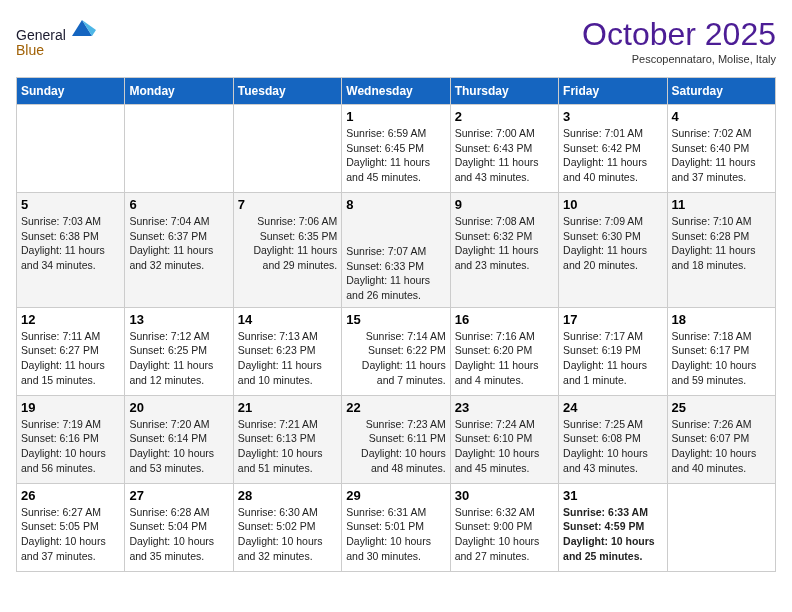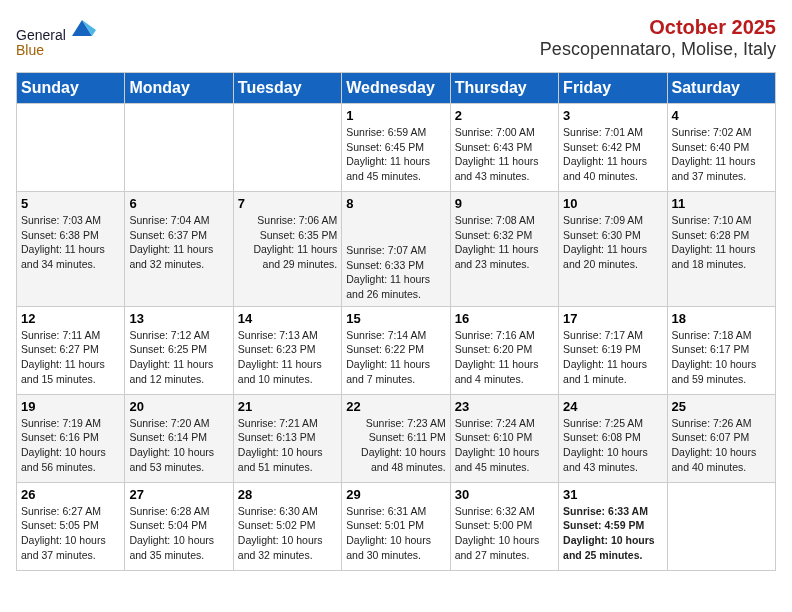--- a/index.html
+++ b/index.html
@@ -29,39 +29,39 @@
     .logo-blue { color: #a16207; }
     .logo-icon {
       width: 28px;
       height: 24px;
       margin-left: 2px;
     }
     .title-block {
       text-align: right;
     }
     .month-title {
-      font-size: 20px;
-      font-weight: bold;
-      color: #b91c1c;
+      font-size: 32px;
+      font-weight: normal;
+      color: #4c1d95;
     }
     .subtitle {
-      font-size: 18px;
+      font-size: 11px;
       color: #333;
     }
     table {
       width: 100%;
       border-collapse: collapse;
       font-size: 11px;
     }
     thead th {
       background: #1565c0;
       color: #fff;
       padding: 6px 4px;
       text-align: left;
-      font-size: 16px;
+      font-size: 12px;
       font-weight: bold;
       border: 1px solid #ccc;
     }
     tbody td {
       border: 1px solid #ccc;
       vertical-align: top;
       padding: 4px;
       width: 14.28%;
       height: 88px;
     }
@@ -220,21 +220,21 @@
         </td>
         <td>
           <span class="day-num">14</span>
           <div class="day-info" style="white-space: pre-line;">Sunrise: 7:13 AM
 Sunset: 6:23 PM
 Daylight: 11 hours
 and 10 minutes.</div>
         </td>
         <td>
           <span class="day-num">15</span>
-          <div class="day-info" style="white-space: pre-line;">Sunrise: 7:14 AM
+          <div class="day-info" style="white-space: pre-line; text-align: right;">Sunrise: 7:14 AM
 Sunset: 6:22 PM
 Daylight: 11 hours
 and 7 minutes.</div>
         </td>
         <td>
           <span class="day-num">16</span>
           <div class="day-info" style="white-space: pre-line;">Sunrise: 7:16 AM
 Sunset: 6:20 PM
 Daylight: 11 hours
 and 4 minutes.</div>
@@ -330,21 +330,21 @@
         <td>
           <span class="day-num">29</span>
           <div class="day-info" style="white-space: pre-line;">Sunrise: 6:31 AM
 Sunset: 5:01 PM
 Daylight: 10 hours
 and 30 minutes.</div>
         </td>
         <td>
           <span class="day-num">30</span>
           <div class="day-info" style="white-space: pre-line;">Sunrise: 6:32 AM
-Sunset: 5:00 PM
+Sunset: 9:00 PM
 Daylight: 10 hours
 and 27 minutes.</div>
         </td>
         <td>
           <span class="day-num">31</span>
           <div class="day-info" style="white-space: pre-line; font-weight: bold;">Sunrise: 6:33 AM
 Sunset: 4:59 PM
 Daylight: 10 hours
 and 25 minutes.</div>
         </td>

